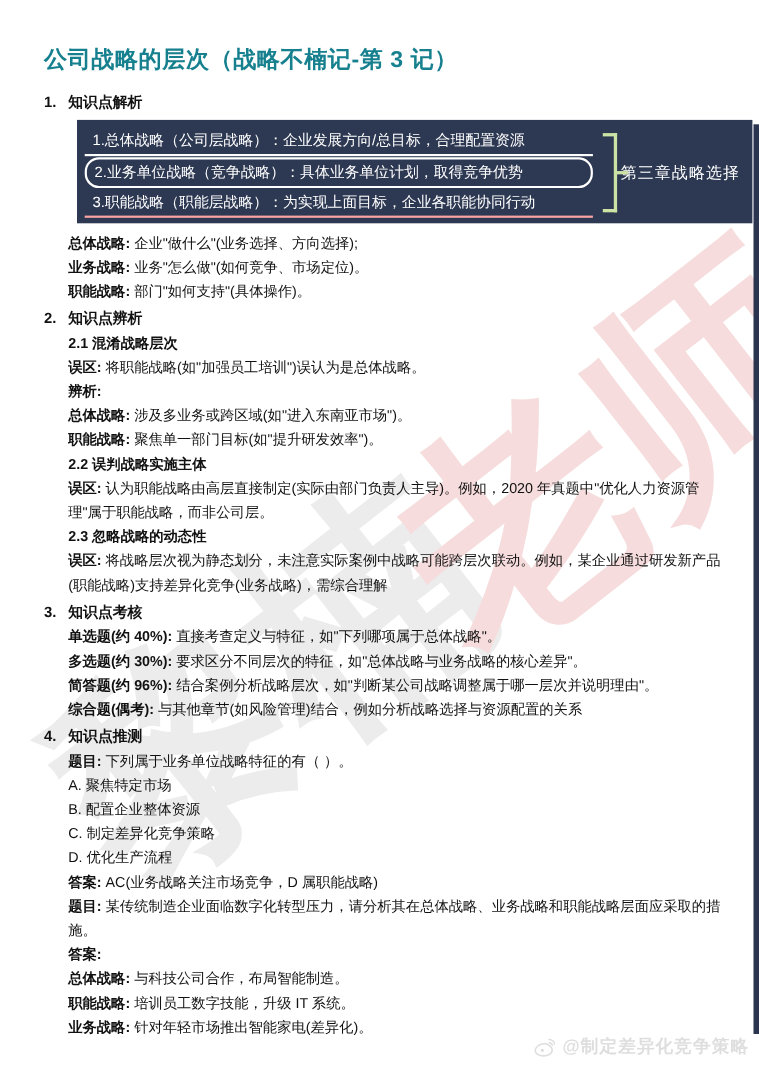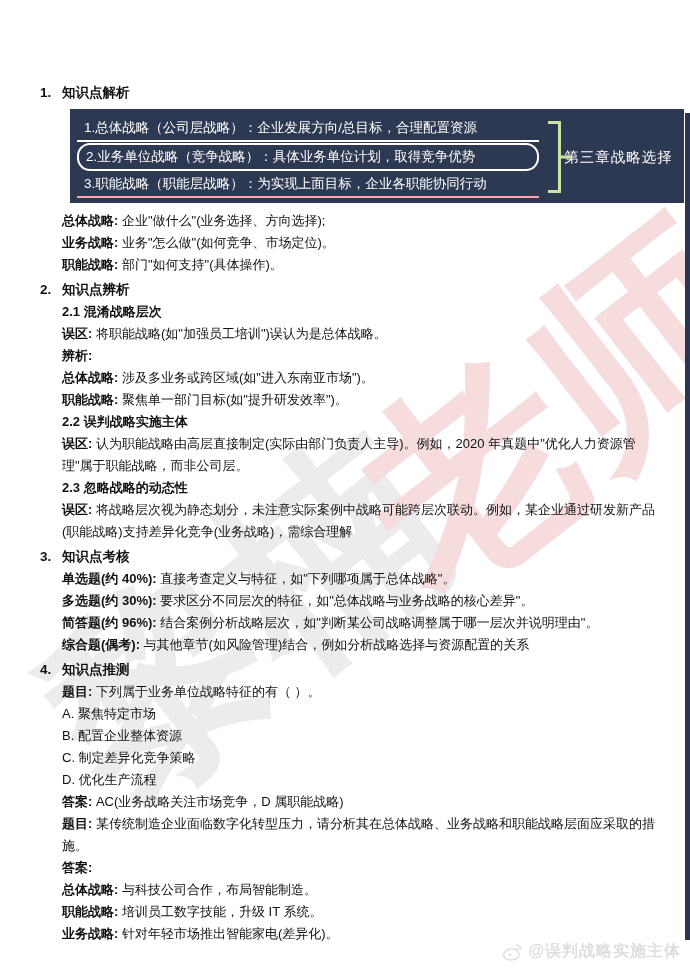--- a/index.html
+++ b/index.html
@@ -57,20 +57,21 @@
 </style>
 </head>
 <body>
 
 <div class="page">
 
   <span class="wm wm-gray">黎楠</span>
   <span class="wm wm-pink">老师</span>
   <div class="right-strip"></div>
 
+  <h1 class="title">公司战略的层次（战略不楠记-第 3 记）</h1>
 
   <div class="content">
 
     <div class="section">
       <div class="sec-head">
         <span class="sec-num">1.</span>
         <span>知识点解析</span>
       </div>
       <div class="sec-body">
 
@@ -147,16 +148,16 @@
 
   <div class="weibo">
     <span>
       <svg width="22" height="18" viewBox="0 0 24 20">
         <path d="M10.2 6.5 C5 7 1.5 10.5 1.5 13.4 c0 3.1 3.6 5.4 8.5 5.4 s8.7-2.6 8.7-5.6 c0-2.8-3.5-7.2-8.5-6.7z" fill="none" stroke="#dedede" stroke-width="1.6"></path>
         <circle cx="8.7" cy="13.2" r="1.6" fill="#dedede"></circle>
         <path d="M15.5 2.2 q4.6 0.2 5.6 4.6" fill="none" stroke="#dedede" stroke-width="1.5" stroke-linecap="round"></path>
         <path d="M15.8 5.4 q2.5 0.2 3 2.6" fill="none" stroke="#dedede" stroke-width="1.5" stroke-linecap="round"></path>
       </svg>
     </span>
-    <span>@误判战略实施主体</span>
+    <span>@制定差异化竞争策略</span>
   </div>
 
 </div>
 
 </body></html>

